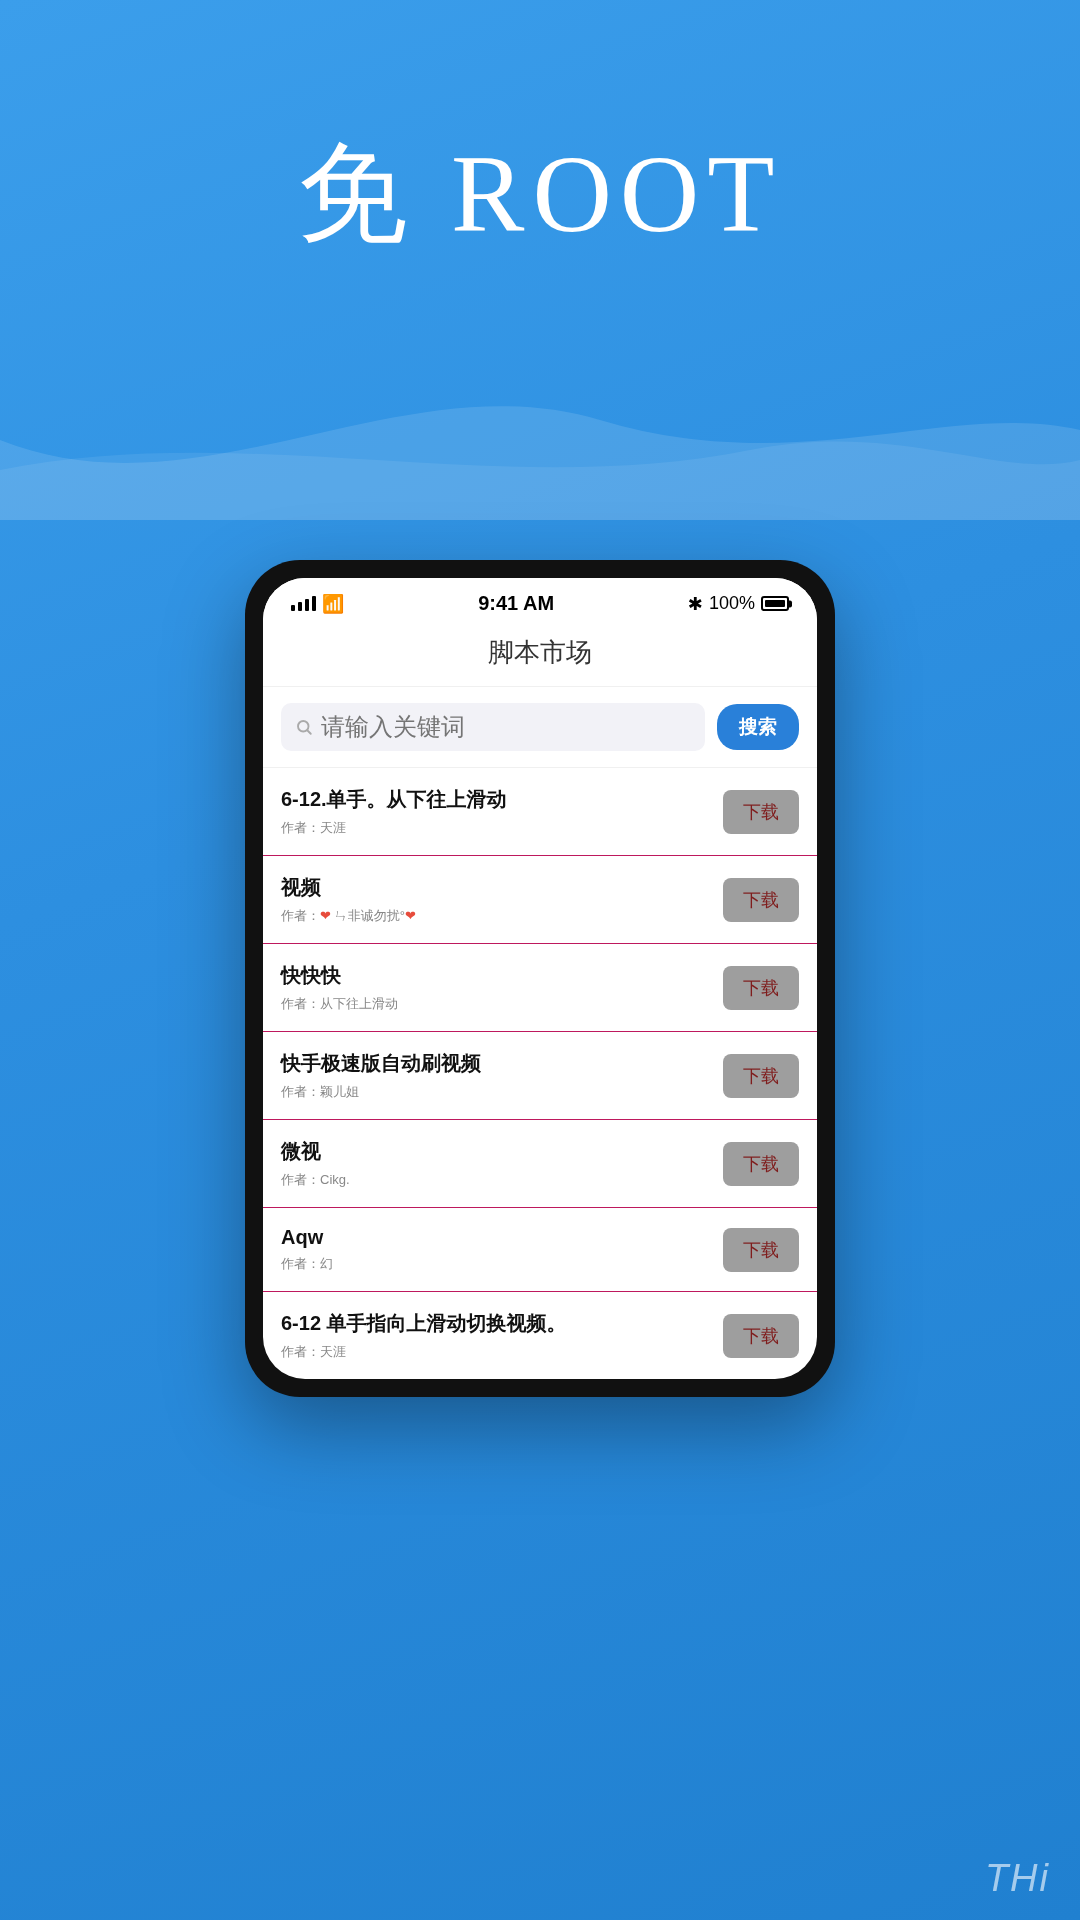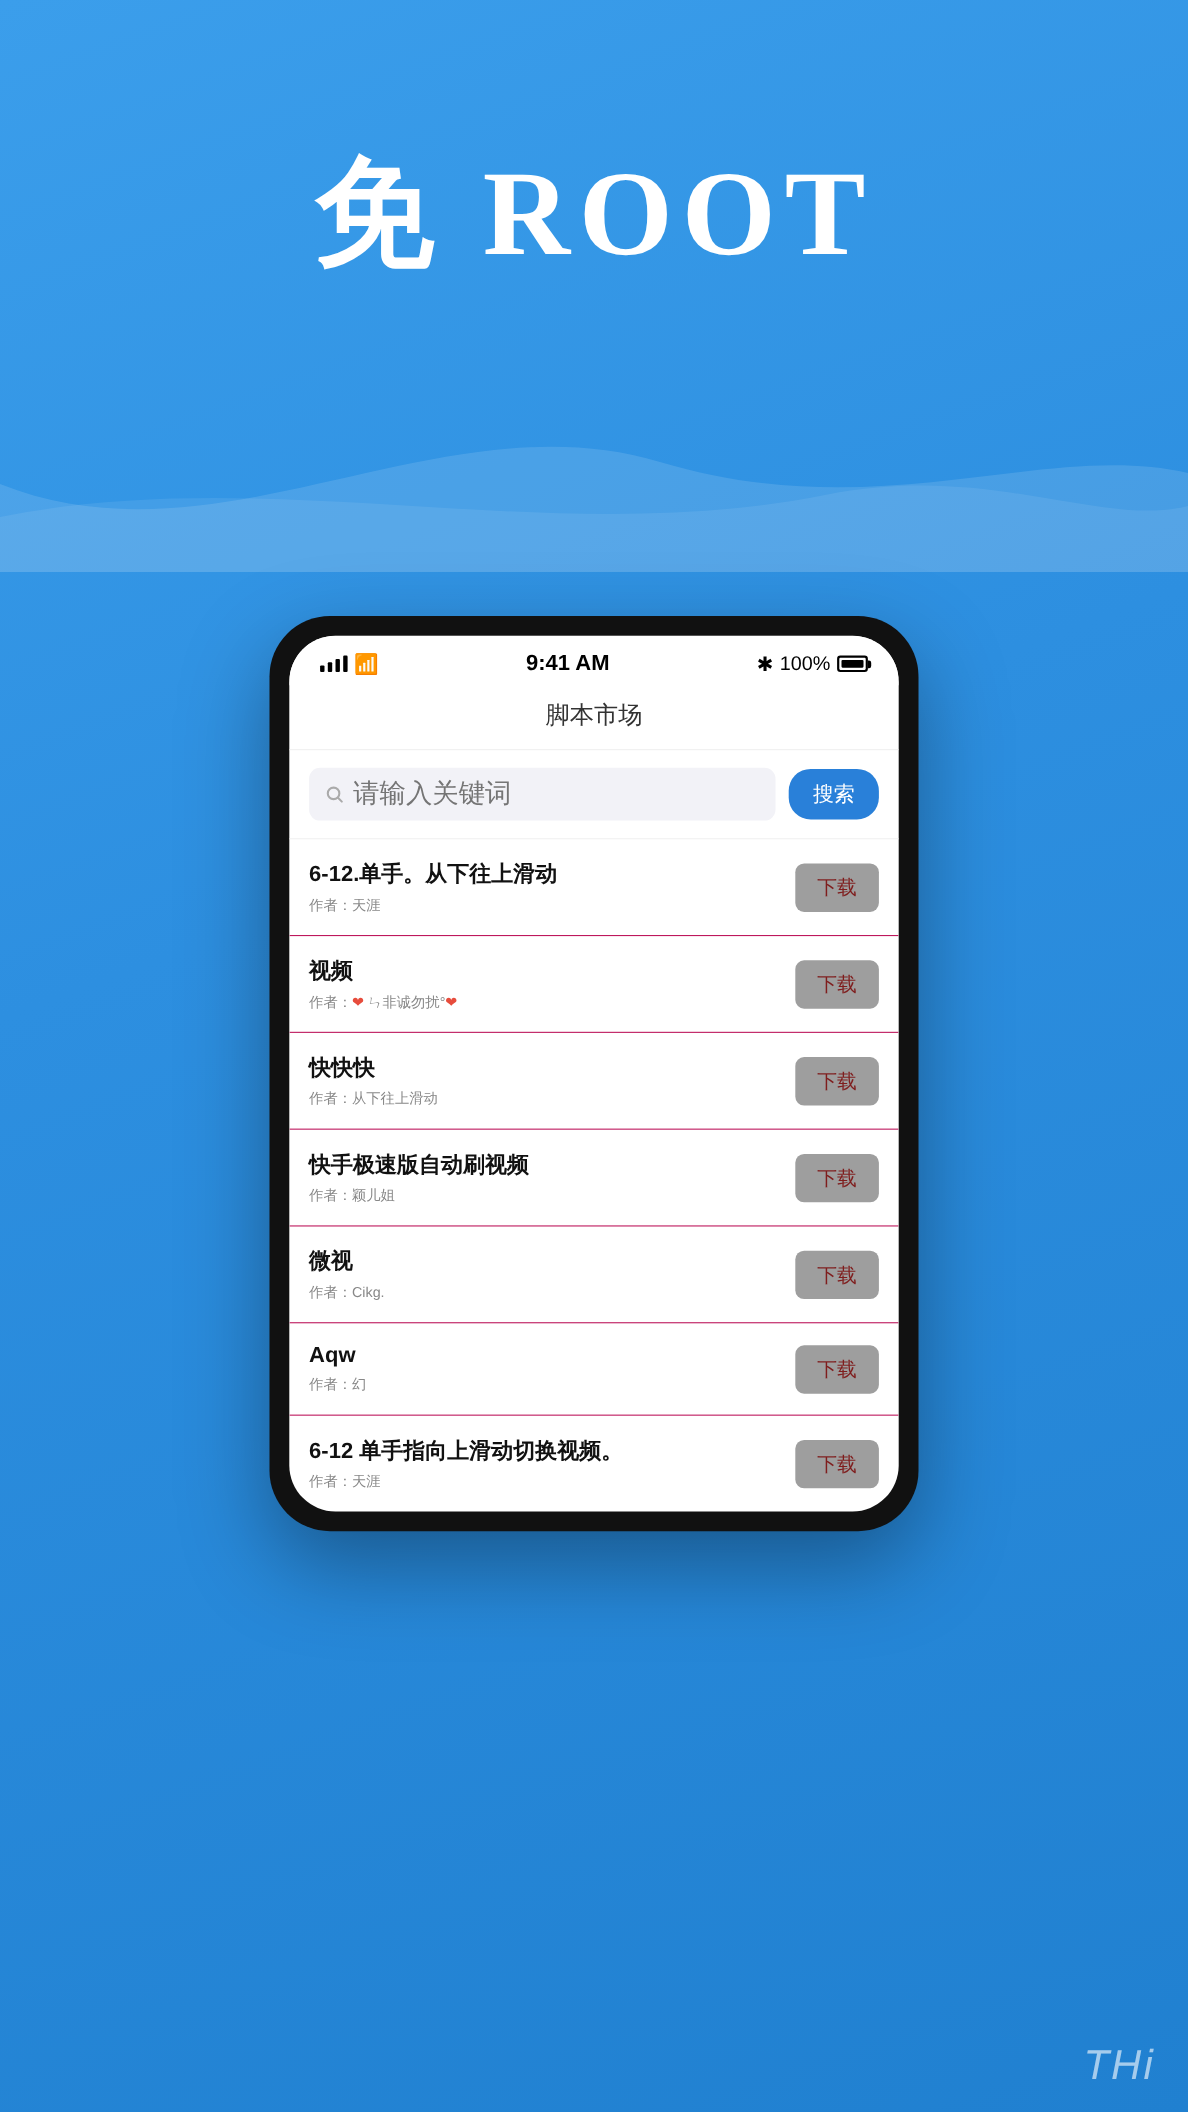--- a/index.html
+++ b/index.html
@@ -14,21 +14,21 @@
     }
 
     .hero-section {
       text-align: center;
       padding-top: 120px;
       color: white;
     }
 
     .hero-title {
       font-size: 110px;
-      font-weight: 700;
+      font-weight: 400;
       letter-spacing: 8px;
       margin-bottom: 60px;
       font-family: serif;
     }
 
     .hero-subtitle {
       font-size: 52px;
       font-weight: 400;
       letter-spacing: 4px;
     }
@@ -145,21 +145,21 @@
       background: #000;
       height: 100%;
       width: 100%;
       border-radius: 1px;
     }
 
     
     .app-header {
       text-align: center;
       padding: 12px 0 16px;
-      font-size: 22px;
+      font-size: 26px;
       font-weight: 500;
       color: #333;
       border-bottom: 1px solid #f0f0f0;
     }
 
     
     .search-area {
       display: flex;
       align-items: center;
       gap: 12px;
@@ -192,21 +192,21 @@
       outline: none;
     }
 
     .search-button {
       background: #2980d9;
       color: white;
       border: none;
       border-radius: 20px;
       padding: 10px 22px;
       font-size: 19px;
-      font-weight: 400;
+      font-weight: 700;
       cursor: pointer;
       white-space: nowrap;
     }
 
     
     .script-list {
       overflow: hidden;
     }
 
     .script-item {

